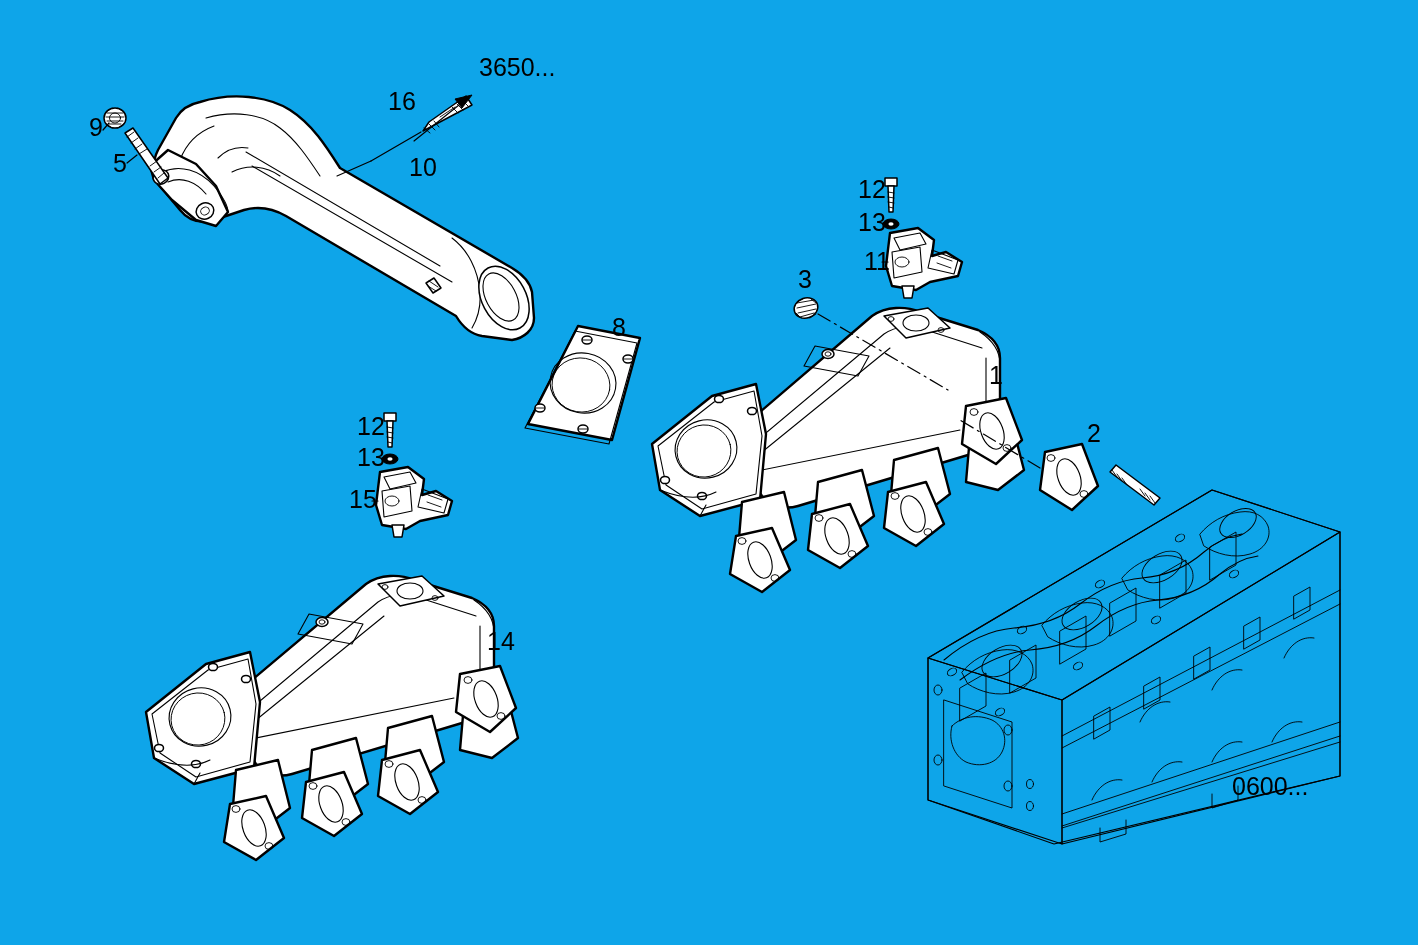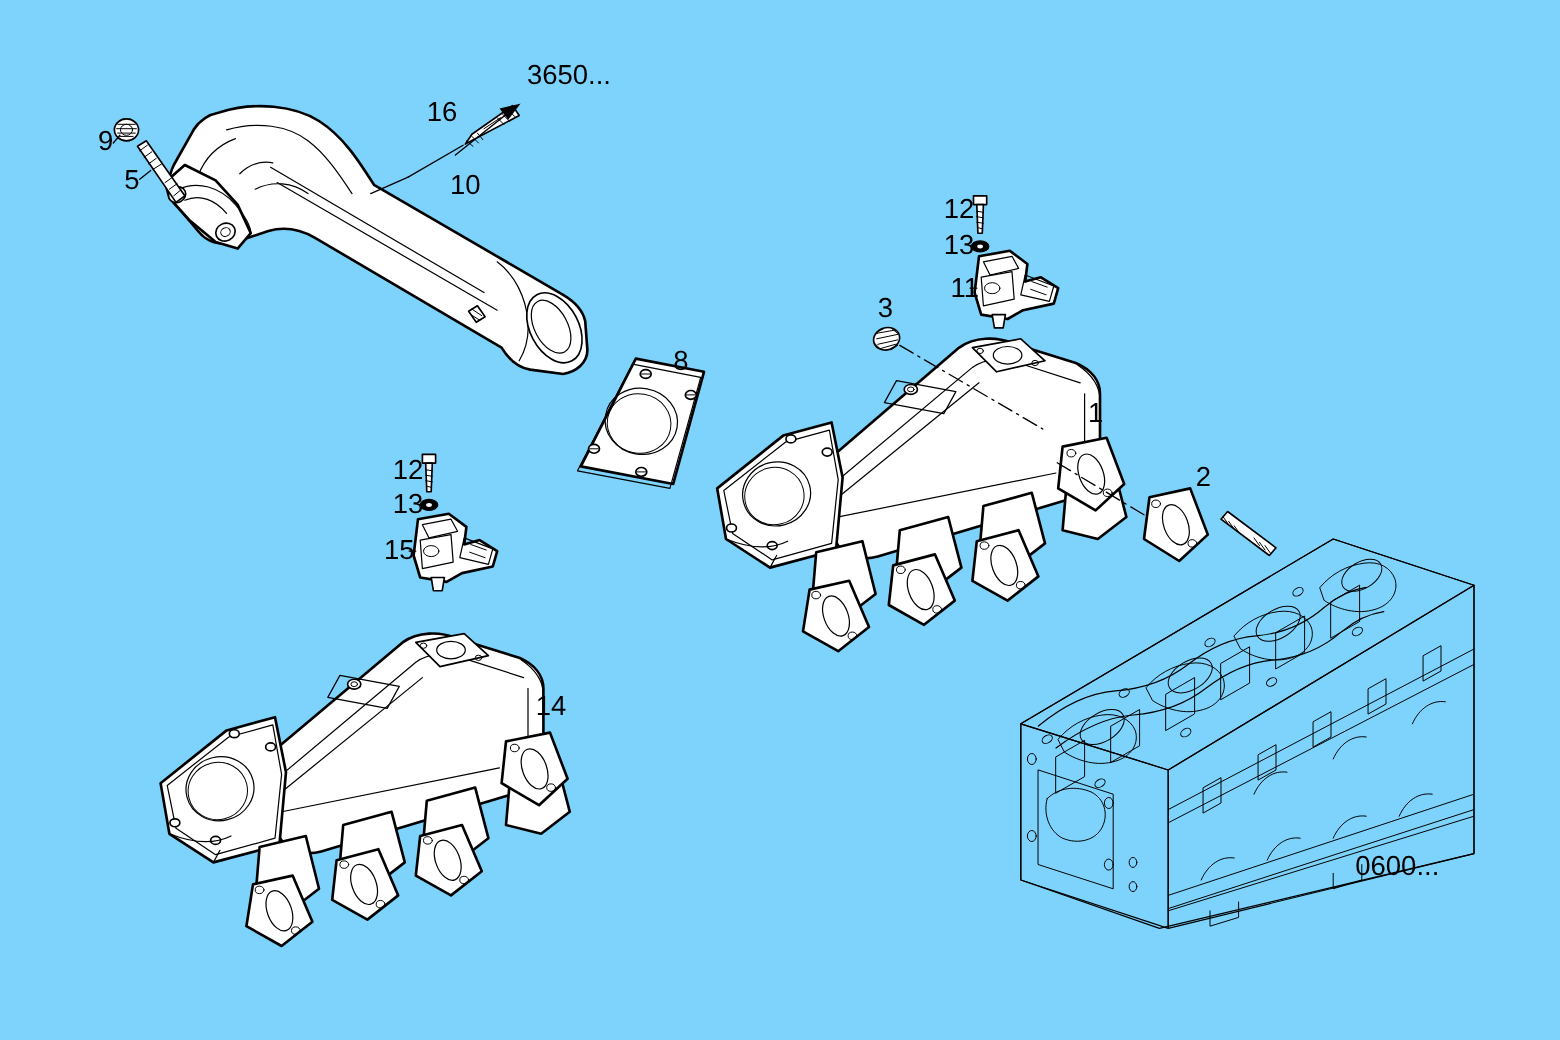--- a/index.html
+++ b/index.html
@@ -8,21 +8,21 @@
     padding: 0;
     background: #ffffff;
   }
   body {
     font-family: "Liberation Sans", sans-serif;
   }
   #diagram-root {
     position: relative;
     width: 1418px;
     height: 945px;
-    background: #7dd3fc;
+    background: #0ea5e9;
     overflow: hidden;
   }
   svg#parts-svg {
     display: block;
     width: 1418px;
     height: 945px;
   }
   .ln-thin {
     fill: none;
     stroke: #000000;

